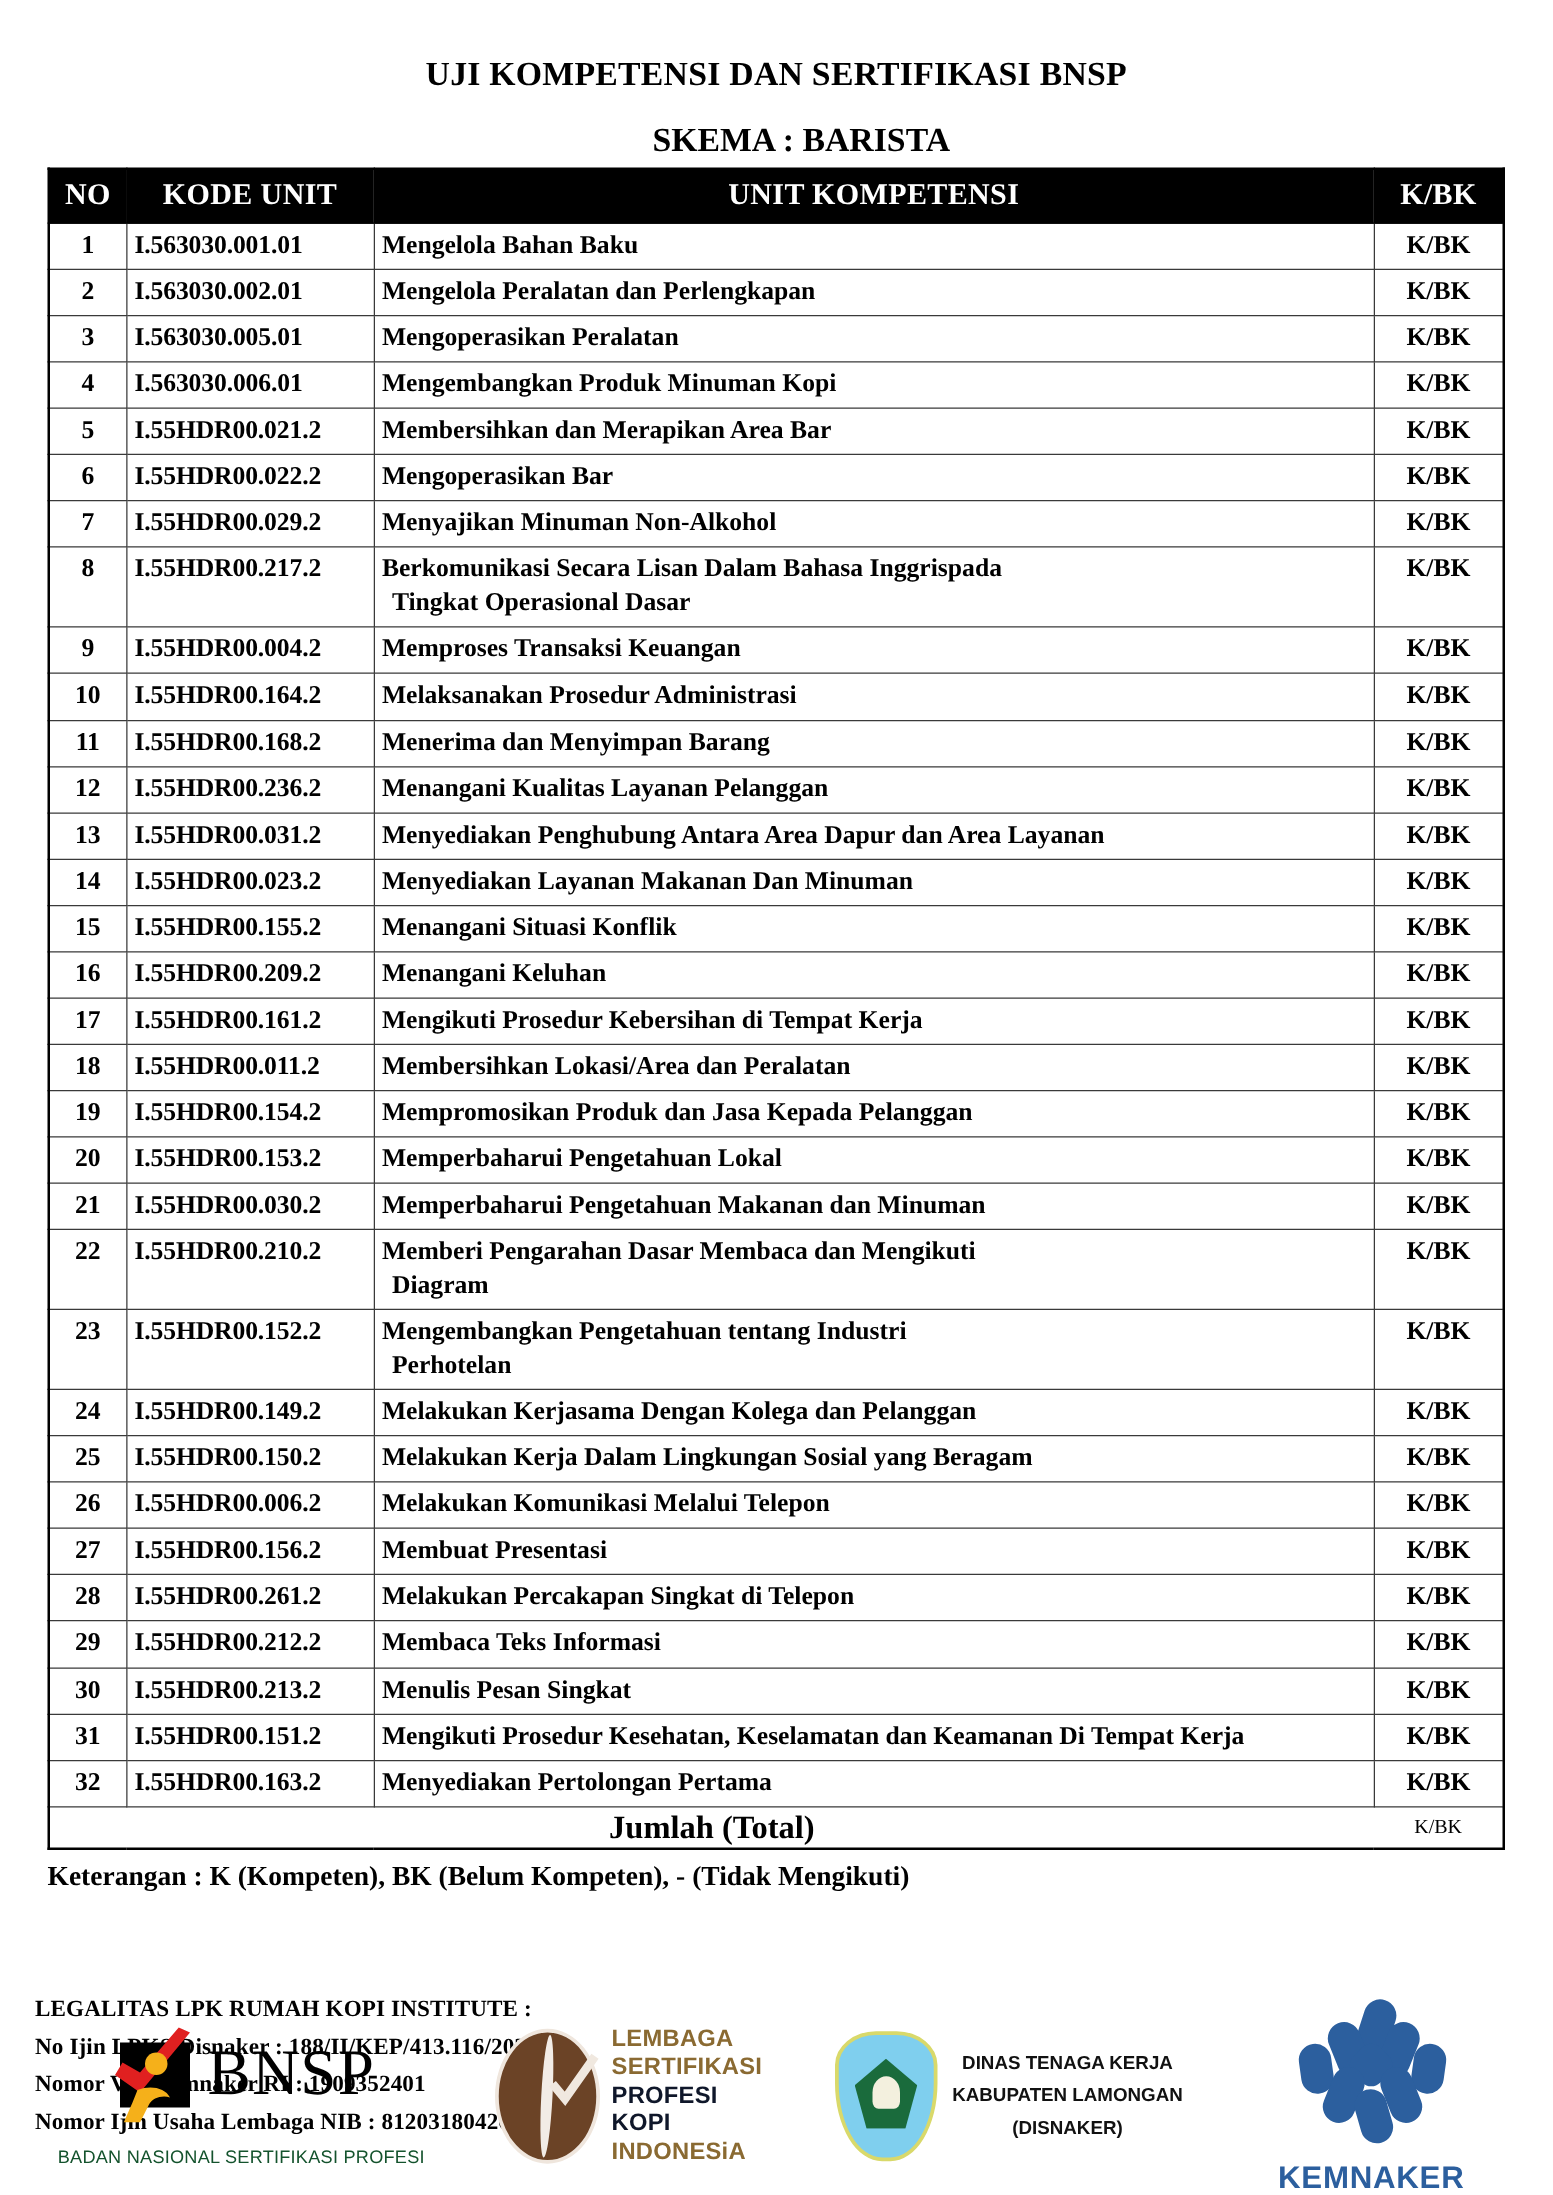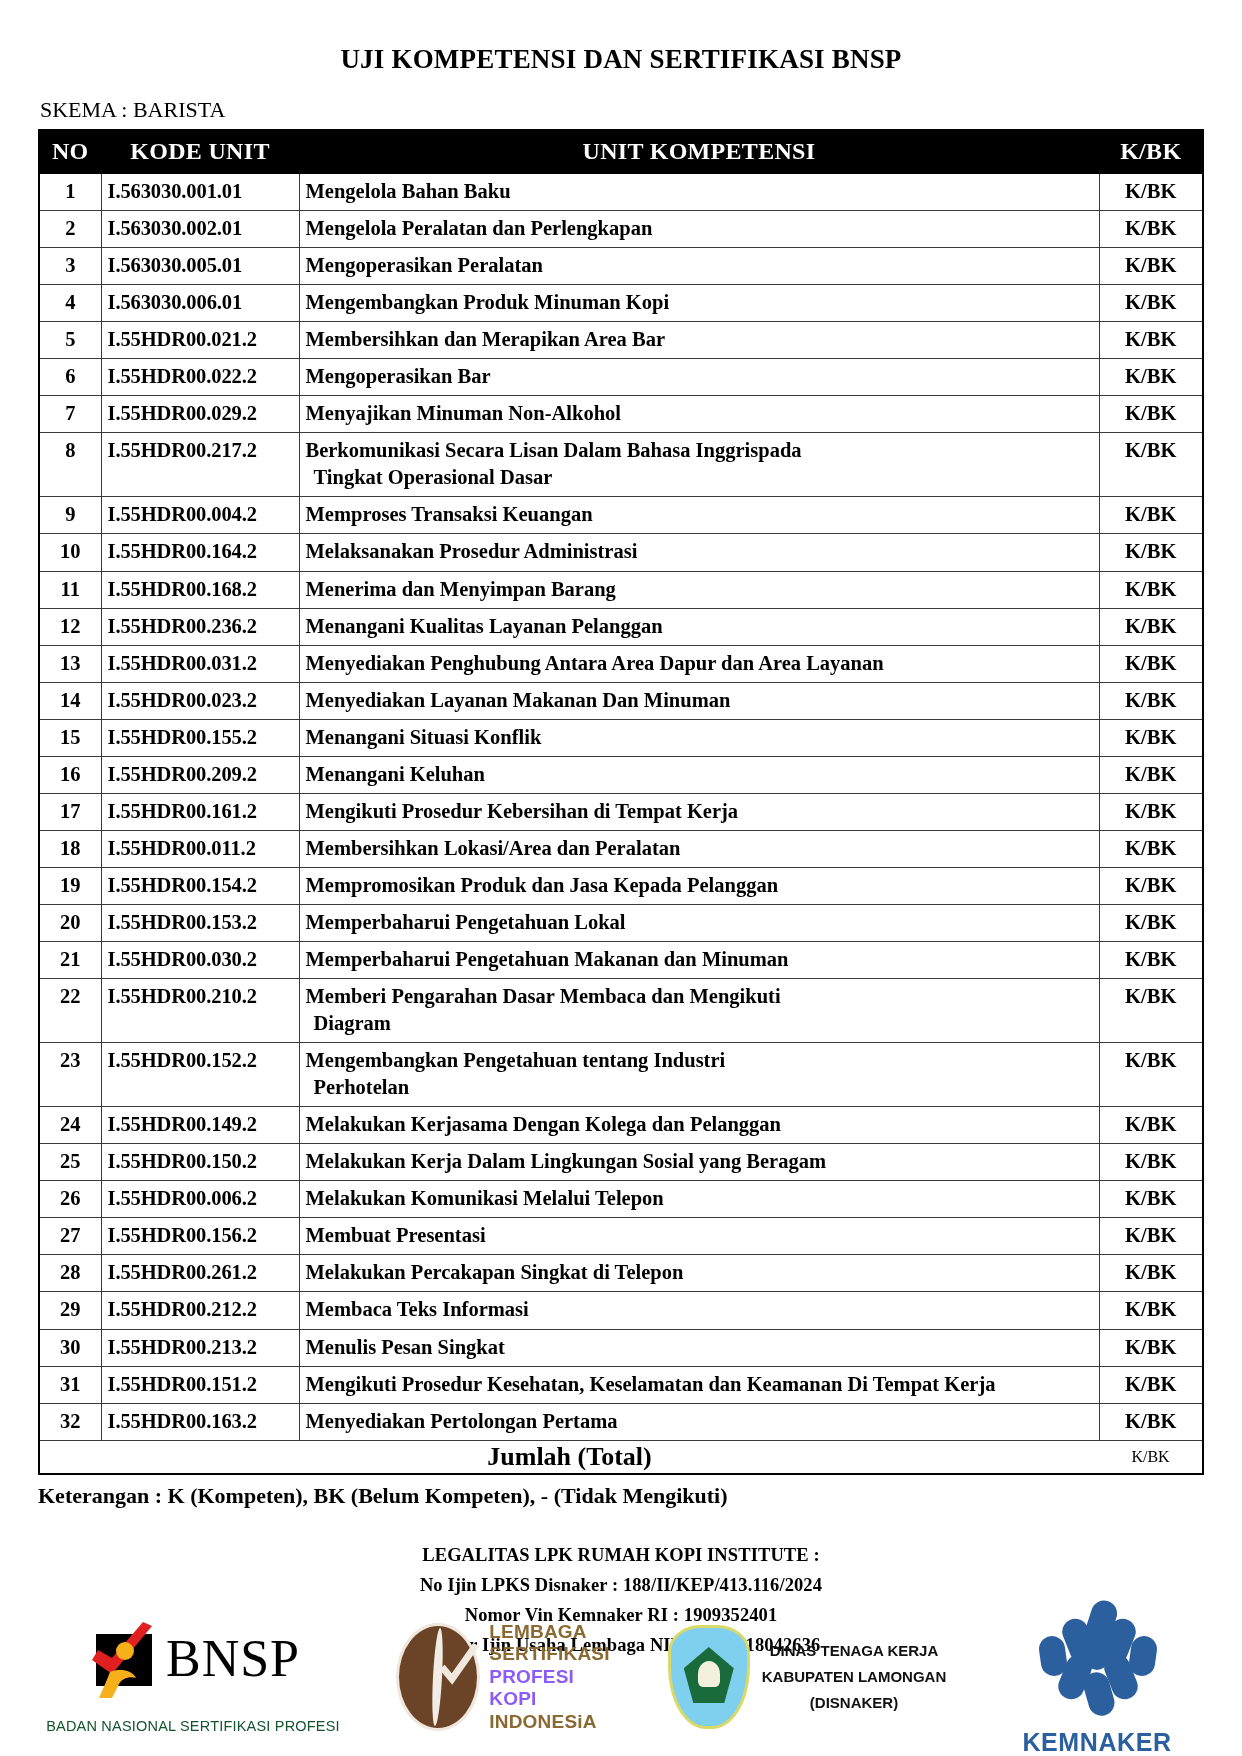--- a/index.html
+++ b/index.html
@@ -23,23 +23,24 @@
   }
   .doc-title {
     text-align: center;
     font-size: 27px;
     font-weight: bold;
     letter-spacing: 0.2px;
     margin: 44px 0 0 0;
     padding: 0;
   }
   .skema {
-    font-size: 22px;
-    font-weight: normal;
+    font-size: 27px;
+    font-weight: bold;
     margin: 22px 0 6px 40px;
+    text-align: center;
   }
   table.comp {
     border-collapse: collapse;
     table-layout: fixed;
     width: 1164px;
     margin: 0 0 0 38px;
     border: 2px solid #000;
   }
   table.comp col.c-no    { width: 62px; }
   table.comp col.c-code  { width: 198px; }
@@ -77,23 +78,24 @@
     font-weight: bold;
   }
 
   .keterangan {
     font-size: 22px;
     font-weight: bold;
     margin: 8px 0 0 38px;
   }
 
   .legality {
-    text-align: center;
-    margin-top: 32px;
+    text-align: left;
+    margin-top: 80px;
     line-height: 1.62;
+    padding-left: 28px;
   }
   .legality .lg-line {
     font-size: 18.5px;
     font-weight: bold;
     letter-spacing: 0.1px;
   }
 
   .logos {
     position: absolute;
     left: 0;
@@ -121,21 +123,21 @@
   .bnsp-dot { position: absolute; left: 30px; top: 22px; width: 18px; height: 18px; border-radius: 50%; background: #f5b01a; z-index:3;}
   .bnsp-word { font-family: "Liberation Serif", serif; font-size: 52px; line-height: 0.92; font-weight: normal; letter-spacing: 1px; }
   .bnsp-sub { font-family: "Liberation Sans", sans-serif; font-size: 14.5px; letter-spacing: 0.2px; margin-top: 20px; color:#14532d; }
 
   
   .lspki-row { display: flex; align-items: center; }
   .bean { position: relative; width: 84px; height: 108px; margin-right: 9px; }
   .bean-body { position:absolute; inset:0; border-radius: 50% / 50%; background: #6b4326; border: 3px solid #efe6dd; }
   .bean-crack { position:absolute; left:37px; top:5px; width:9px; height:98px; background:#f2ece6; border-radius:50%; transform: rotate(3deg); }
   .lspki-text { font-family: "Liberation Sans", sans-serif; font-weight: bold; font-size: 19px; line-height: 1.18; color: #8a6a32; letter-spacing: 0.2px; }
-  .lspki-text .dark { color: #8b5cf6; }
+  .lspki-text .dark { color: #0f172a; }
 
   
   .dis-row { display:flex; align-items:center; }
   .shield { position: relative; width: 82px; height: 104px; margin-right: 12px; }
   .shield-outer {
     position:absolute; inset:0;
     background:#7fcfee;
     border: 3px solid #d9d96a;
     border-radius: 40% 40% 46% 46% / 26% 26% 60% 60%;
   }

